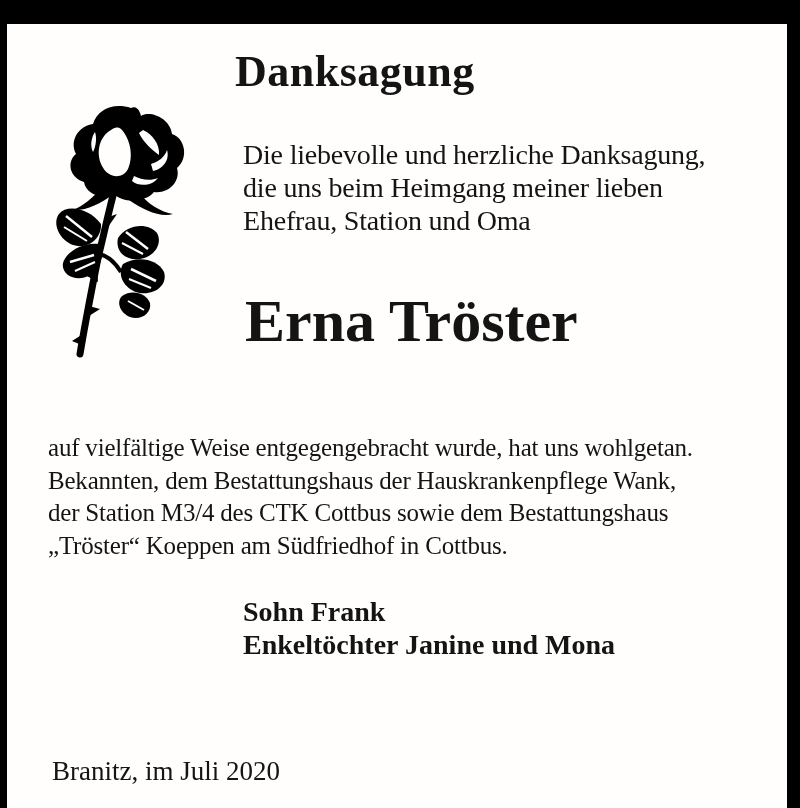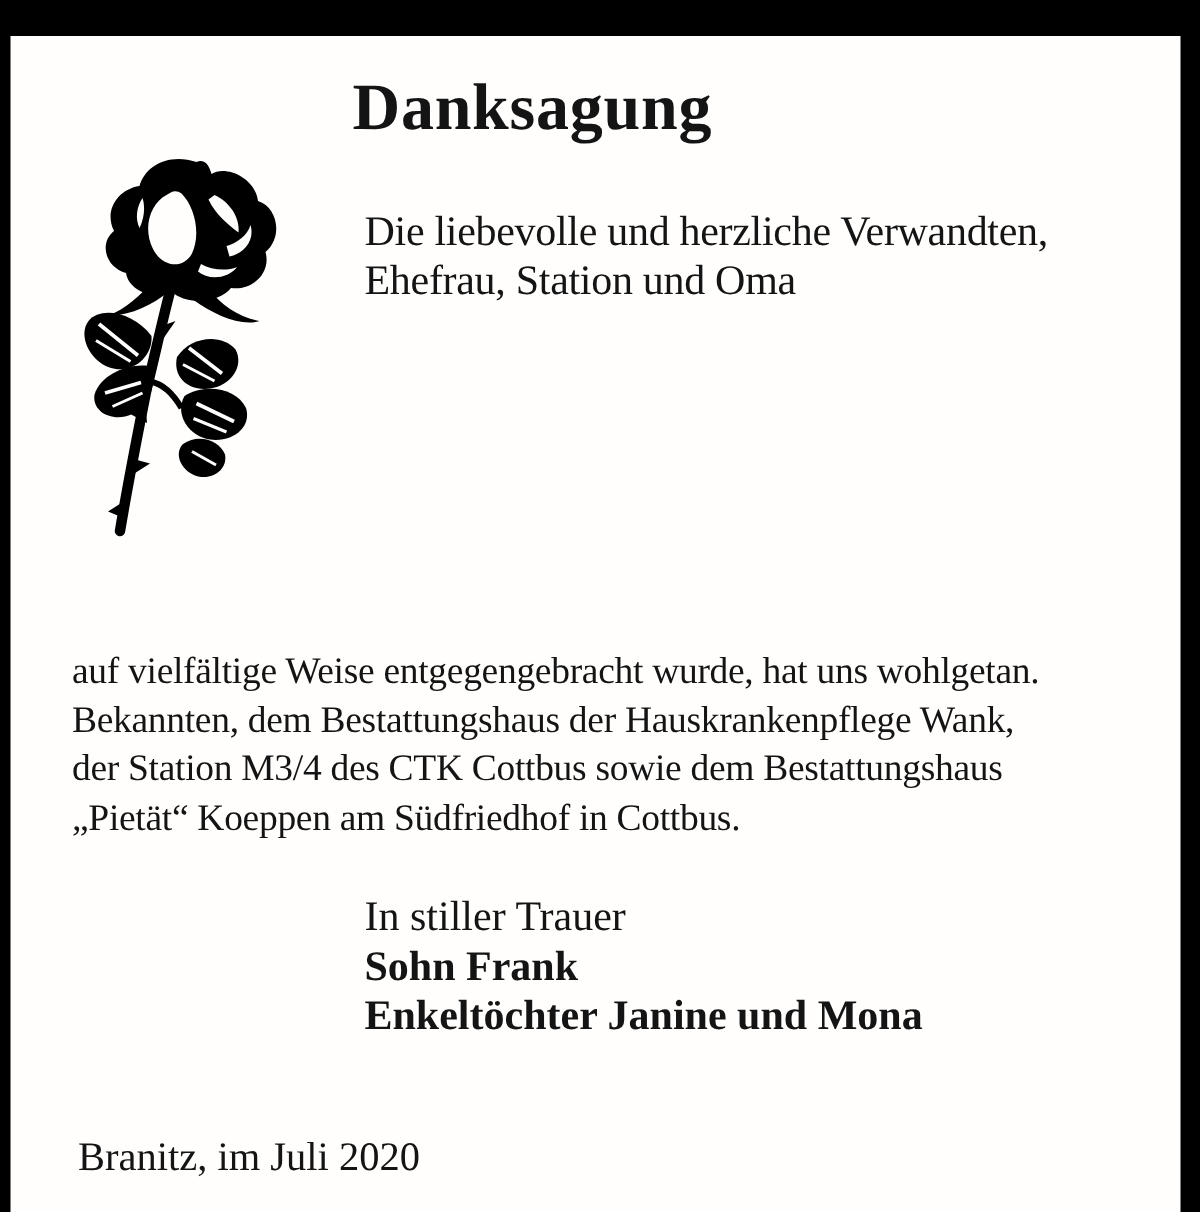--- a/index.html
+++ b/index.html
@@ -107,34 +107,35 @@
 
       <path d="M72,162 C86,153 107,157 113,170 C117,183 104,193 89,191 C75,189 65,174 72,162 Z" fill="#000"></path>
       <path d="M80,167 L105,179" stroke="#fffefd" stroke-width="2.5" fill="none"></path>
       <path d="M78,177 L100,186" stroke="#fffefd" stroke-width="2" fill="none"></path>
 
       <path d="M71,194 C81,187 95,191 99,201 C101,211 90,219 79,215 C69,211 65,200 71,194 Z" fill="#000"></path>
       <path d="M77,199 L93,208" stroke="#fffefd" stroke-width="2" fill="none"></path>
     </svg>
 
     <div class="abs intro">
-      <div>Die liebevolle und herzliche Verwandten,</div>
+      <div>Die liebevolle und herzliche Danksagung,</div>
+      <div>die uns beim Heimgang meiner lieben</div>
       <div>Ehefrau, Station und Oma</div>
     </div>
 
+    <div class="abs deceased-name">Erna Tröster</div>
 
     <div class="abs body-text">
       <div>auf vielfältige Weise entgegengebracht wurde, hat uns wohlgetan.</div>
       <div>Bekannten, dem Bestattungshaus der Hauskrankenpflege Wank,</div>
       <div>der Station M3/4 des CTK Cottbus sowie dem Bestattungshaus</div>
-      <div>„Pietät“ Koeppen am Südfriedhof in Cottbus.</div>
+      <div>„Tröster“ Koeppen am Südfriedhof in Cottbus.</div>
     </div>
 
     <div class="abs mourning">
-      <div>In stiller Trauer</div>
       <div class="bold-line">Sohn Frank</div>
       <div class="bold-line">Enkeltöchter Janine und Mona</div>
     </div>
 
     <div class="abs place-date">Branitz, im Juli 2020</div>
 
   </div>
 </div>
 
 </body></html>

